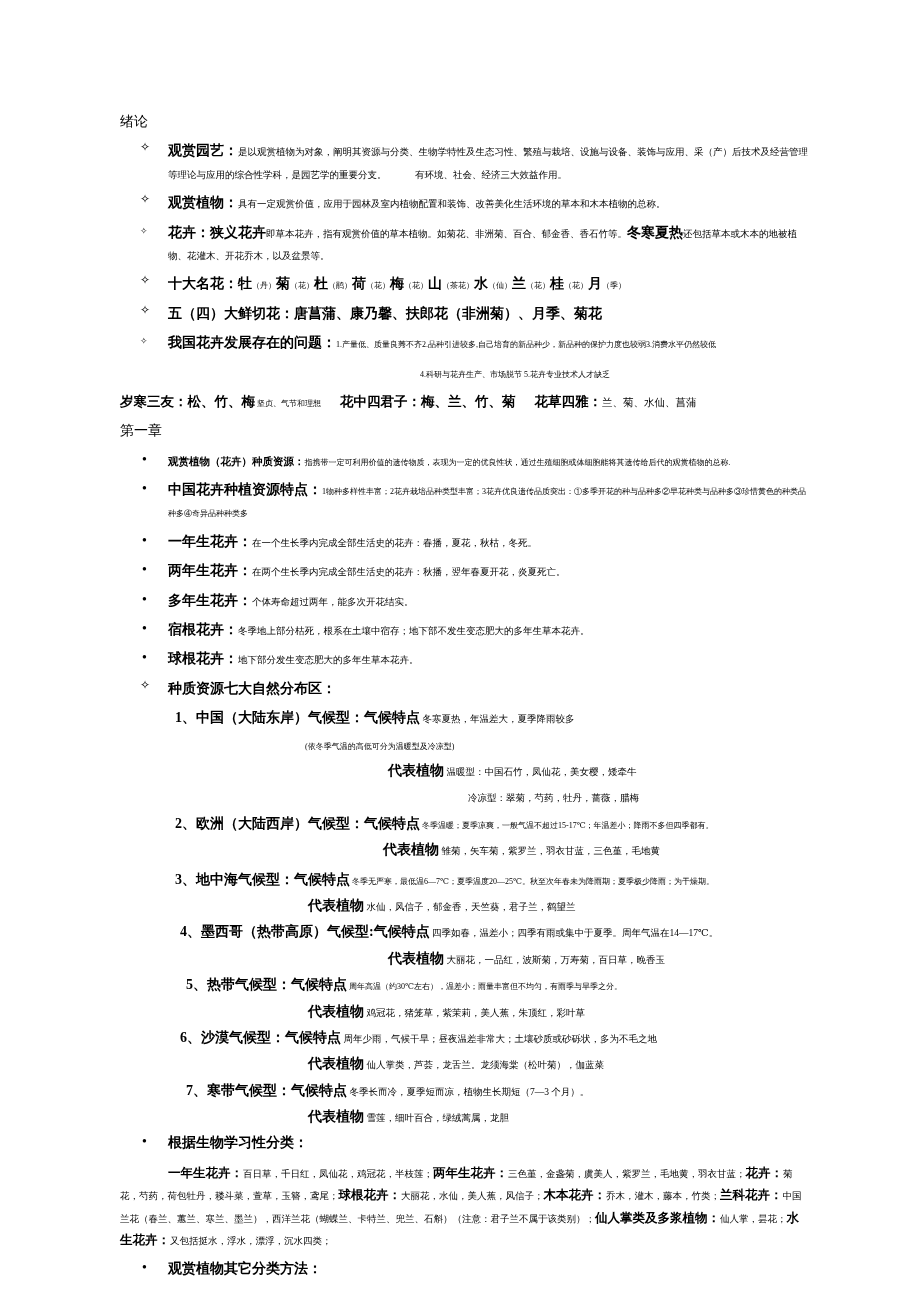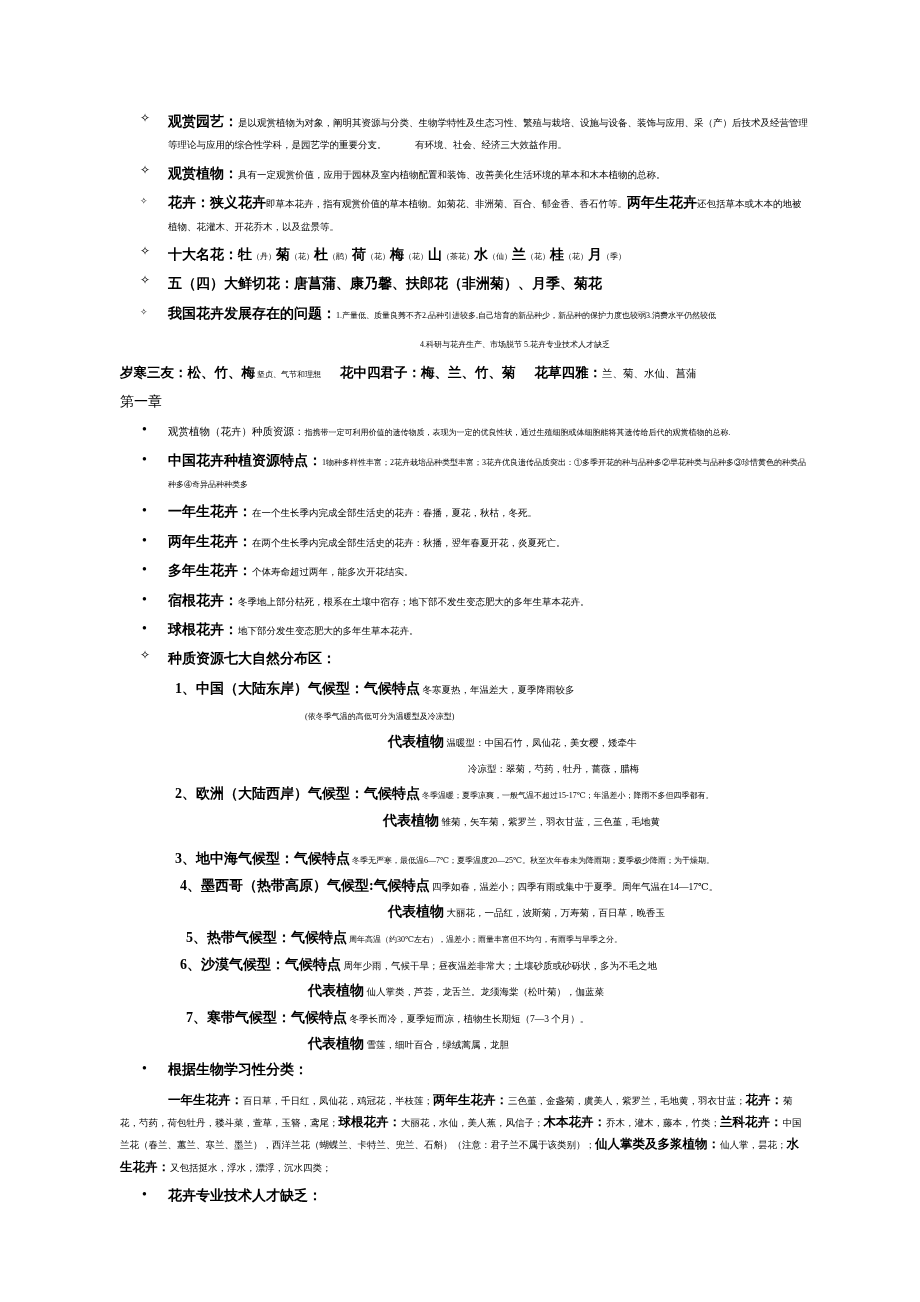--- a/index.html
+++ b/index.html
@@ -10,45 +10,46 @@
     padding:110px 112px 40px 120px; overflow:hidden; position:relative;
   }
   .block { position:relative; margin-bottom:7px; line-height:1.4; }
   .block.has-marker { padding-left:48px; }
   .ind-text  { padding-left:0; text-indent:48px; }
   .ind-sub1  { padding-left:55px;  margin-bottom:4px; }
   .ind-sub1b { padding-left:60px;  margin-bottom:4px; }
   .ind-sub1c { padding-left:66px;  margin-bottom:4px; }
   .ind-note  { padding-left:185px; margin-bottom:4px; }
   .ind-repA  { padding-left:268px; margin-bottom:4px; }
-  .ind-repA2 { padding-left:263px; margin-bottom:16px; }
+  .ind-repA2 { padding-left:263px; margin-bottom:7px; }
   .ind-repB  { padding-left:188px; margin-bottom:4px; }
   .ind-cool  { padding-left:348px; margin-bottom:4px; }
   .ind-cont  { padding-left:300px; }
   .marker { position:absolute; left:20px; top:2px; font-size:12px; line-height:1; }
   .marker-diamond-sm { font-size:9px; top:6px; }
   .marker-bullet { font-size:8px; top:6px; left:22px; }
   .seg { white-space:pre-wrap; }
   .seg-title { font-size:14px; }
   .seg-h     { font-size:14px; font-weight:bold; }
   .seg-b13   { font-size:13.5px; font-weight:bold; }
   .seg-b12   { font-size:12.5px; font-weight:bold; }
-  .seg-b10   { font-size:10.5px; font-weight:normal;text-align:center; }
+  .seg-b10   { font-size:10.5px; font-weight:bold;text-align:center; }
   .seg-body  { font-size:10.5px; }
   .seg-small { font-size:9.5px; }
   .seg-tiny  { font-size:8px; }
 </style>
 </head>
 <body>
 
 <div class="page">
   <div id="doc-body">
+      <div class="block"><span class="seg seg-title">绪论</span></div>
       <div class="block has-marker"><span class="marker marker-diamond">✧</span><span class="seg seg-h">观赏园艺：</span><span class="seg seg-small">是以观赏植物为对象，阐明其资源与分类、生物学特性及生态习性、繁殖与栽培、设施与设备、装饰与应用、采（产）后技术及经营管理等理论与应用的综合性学科，是园艺学的重要分支。　　　有环境、社会、经济三大效益作用。</span></div>
       <div class="block has-marker"><span class="marker marker-diamond">✧</span><span class="seg seg-h">观赏植物：</span><span class="seg seg-small">具有一定观赏价值，应用于园林及室内植物配置和装饰、改善美化生活环境的草本和木本植物的总称。</span></div>
-      <div class="block has-marker"><span class="marker marker-diamond-sm">✧</span><span class="seg seg-h">花卉：</span><span class="seg seg-h">狭义花卉</span><span class="seg seg-small">即草本花卉，指有观赏价值的草本植物。如菊花、非洲菊、百合、郁金香、香石竹等。</span><span class="seg seg-h">两年生花卉</span><span class="seg seg-small">还包括草本或木本的地被植物、花灌木、开花乔木，以及盆景等。</span></div>
+      <div class="block has-marker"><span class="marker marker-diamond-sm">✧</span><span class="seg seg-h">花卉：</span><span class="seg seg-h">狭义花卉</span><span class="seg seg-small">即草本花卉，指有观赏价值的草本植物。如菊花、非洲菊、百合、郁金香、香石竹等。</span><span class="seg seg-h">冬寒夏热</span><span class="seg seg-small">还包括草本或木本的地被植物、花灌木、开花乔木，以及盆景等。</span></div>
       <div class="block has-marker"><span class="marker marker-diamond">✧</span><span class="seg seg-h">十大名花：</span><span class="seg seg-h">牡</span><span class="seg seg-tiny">（丹）</span><span class="seg seg-h">菊</span><span class="seg seg-tiny">（花）</span><span class="seg seg-h">杜</span><span class="seg seg-tiny">（鹃）</span><span class="seg seg-h">荷</span><span class="seg seg-tiny">（花）</span><span class="seg seg-h">梅</span><span class="seg seg-tiny">（花）</span><span class="seg seg-h">山</span><span class="seg seg-tiny">（茶花）</span><span class="seg seg-h">水</span><span class="seg seg-tiny">（仙）</span><span class="seg seg-h">兰</span><span class="seg seg-tiny">（花）</span><span class="seg seg-h">桂</span><span class="seg seg-tiny">（花）</span><span class="seg seg-h">月</span><span class="seg seg-tiny">（季）</span></div>
       <div class="block has-marker"><span class="marker marker-diamond">✧</span><span class="seg seg-h">五（四）大鲜切花：唐菖蒲、康乃馨、扶郎花（非洲菊）、月季、菊花</span></div>
       <div class="block has-marker"><span class="marker marker-diamond-sm">✧</span><span class="seg seg-h">我国花卉发展存在的问题：</span><span class="seg seg-tiny">1.产量低、质量良莠不齐2.品种引进较多,自己培育的新品种少，新品种的保护力度也较弱3.消费水平仍然较低</span></div>
       <div class="block ind-cont"><span class="seg seg-tiny">4.科研与花卉生产、市场脱节 5.花卉专业技术人才缺乏</span></div>
       <div class="block"><span class="seg seg-b13">岁寒三友：</span><span class="seg seg-b13">松、竹、梅</span><span class="seg seg-tiny"> 坚贞、气节和理想</span><span class="seg seg-small">　　</span><span class="seg seg-b13">花中四君子：梅、兰、竹、菊</span><span class="seg seg-small">　　</span><span class="seg seg-b13">花草四雅：</span><span class="seg seg-body">兰、菊、水仙、菖蒲</span></div>
       <div class="block"><span class="seg seg-title">第一章</span></div>
       <div class="block has-marker"><span class="marker marker-bullet">●</span><span class="seg seg-b10">观赏植物（花卉）种质资源：</span><span class="seg seg-tiny">指携带一定可利用价值的遗传物质，表现为一定的优良性状，通过生殖细胞或体细胞能将其遗传给后代的观赏植物的总称.</span></div>
       <div class="block has-marker"><span class="marker marker-bullet">●</span><span class="seg seg-h">中国花卉种植资源特点：</span><span class="seg seg-tiny">1物种多样性丰富；2花卉栽培品种类型丰富；3花卉优良遗传品质突出：①多季开花的种与品种多②早花种类与品种多③珍惜黄色的种类品种多④奇异品种种类多</span></div>
       <div class="block has-marker"><span class="marker marker-bullet">●</span><span class="seg seg-h">一年生花卉：</span><span class="seg seg-small">在一个生长季内完成全部生活史的花卉：春播，夏花，秋枯，冬死。</span></div>
       <div class="block has-marker"><span class="marker marker-bullet">●</span><span class="seg seg-h">两年生花卉：</span><span class="seg seg-small">在两个生长季内完成全部生活史的花卉：秋播，翌年春夏开花，炎夏死亡。</span></div>
@@ -56,24 +57,26 @@
       <div class="block has-marker"><span class="marker marker-bullet">●</span><span class="seg seg-h">宿根花卉：</span><span class="seg seg-small">冬季地上部分枯死，根系在土壤中宿存；地下部不发生变态肥大的多年生草本花卉。</span></div>
       <div class="block has-marker"><span class="marker marker-bullet">●</span><span class="seg seg-h">球根花卉：</span><span class="seg seg-small">地下部分发生变态肥大的多年生草本花卉。</span></div>
       <div class="block has-marker"><span class="marker marker-diamond">✧</span><span class="seg seg-h">种质资源七大自然分布区：</span></div>
       <div class="block ind-sub1"><span class="seg seg-h">1、中国（大陆东岸）气候型：</span><span class="seg seg-h">气候特点</span><span class="seg seg-small"> 冬寒夏热，年温差大，夏季降雨较多</span></div>
       <div class="block ind-note"><span class="seg seg-tiny">(依冬季气温的高低可分为温暖型及冷凉型)</span></div>
       <div class="block ind-repA"><span class="seg seg-h">代表植物</span><span class="seg seg-small"> 温暖型：中国石竹，凤仙花，美女樱，矮牵牛</span></div>
       <div class="block ind-cool"><span class="seg seg-small">冷凉型：翠菊，芍药，牡丹，蔷薇，腊梅</span></div>
       <div class="block ind-sub1"><span class="seg seg-h">2、欧洲（大陆西岸）气候型：</span><span class="seg seg-h">气候特点</span><span class="seg seg-tiny"> 冬季温暖；夏季凉爽，一般气温不超过15-17℃；年温差小；降雨不多但四季都有。</span></div>
       <div class="block ind-repA2"><span class="seg seg-h">代表植物</span><span class="seg seg-small"> 雏菊，矢车菊，紫罗兰，羽衣甘蓝，三色堇，毛地黄</span></div>
       <div class="block ind-sub1"><span class="seg seg-h">3、地中海气候型：</span><span class="seg seg-h">气候特点</span><span class="seg seg-tiny"> 冬季无严寒，最低温6—7℃；夏季温度20—25℃。秋至次年春未为降雨期；夏季极少降雨；为干燥期。</span></div>
+      <div class="block ind-repB"><span class="seg seg-h">代表植物</span><span class="seg seg-small"> 水仙，风信子，郁金香，天竺葵，君子兰，鹤望兰</span></div>
       <div class="block ind-sub1b"><span class="seg seg-h">4、墨西哥（热带高原）气候型:</span><span class="seg seg-h">气候特点</span><span class="seg seg-small"> 四季如春，温差小；四季有雨或集中于夏季。周年气温在14—17℃。</span></div>
       <div class="block ind-repA"><span class="seg seg-h">代表植物</span><span class="seg seg-small"> 大丽花，一品红，波斯菊，万寿菊，百日草，晚香玉</span></div>
       <div class="block ind-sub1c"><span class="seg seg-h">5、热带气候型：</span><span class="seg seg-h">气候特点</span><span class="seg seg-tiny"> 周年高温（约30℃左右），温差小；雨量丰富但不均匀，有雨季与旱季之分。</span></div>
+      <div class="block ind-repB"><span class="seg seg-h">代表植物</span><span class="seg seg-small"> 鸡冠花，猪笼草，紫茉莉，美人蕉，朱顶红，彩叶草</span></div>
       <div class="block ind-sub1b"><span class="seg seg-h">6、沙漠气候型：</span><span class="seg seg-h">气候特点</span><span class="seg seg-small"> 周年少雨，气候干旱；昼夜温差非常大；土壤砂质或砂砾状，多为不毛之地</span></div>
       <div class="block ind-repB"><span class="seg seg-h">代表植物</span><span class="seg seg-small"> 仙人掌类，芦荟，龙舌兰。龙须海棠（松叶菊），伽蓝菜</span></div>
       <div class="block ind-sub1c"><span class="seg seg-h">7、寒带气候型：</span><span class="seg seg-h">气候特点</span><span class="seg seg-small"> 冬季长而冷，夏季短而凉，植物生长期短（7—3 个月）。</span></div>
       <div class="block ind-repB"><span class="seg seg-h">代表植物</span><span class="seg seg-small"> 雪莲，细叶百合，绿绒蒿属，龙胆</span></div>
       <div class="block has-marker"><span class="marker marker-bullet">●</span><span class="seg seg-h">根据生物学习性分类：</span></div>
       <div class="block ind-text"><span class="seg seg-b12">一年生花卉：</span><span class="seg seg-small">百日草，千日红，凤仙花，鸡冠花，半枝莲；</span><span class="seg seg-b12">两年生花卉：</span><span class="seg seg-small">三色堇，金盏菊，虞美人，紫罗兰，毛地黄，羽衣甘蓝；</span><span class="seg seg-b12">花卉：</span><span class="seg seg-small">菊花，芍药，荷包牡丹，耧斗菜，萱草，玉簪，鸢尾；</span><span class="seg seg-b12">球根花卉：</span><span class="seg seg-small">大丽花，水仙，美人蕉，风信子；</span><span class="seg seg-b12">木本花卉：</span><span class="seg seg-small">乔木，灌木，藤本，竹类；</span><span class="seg seg-b12">兰科花卉：</span><span class="seg seg-small">中国兰花（春兰、蕙兰、寒兰、墨兰），西洋兰花（蝴蝶兰、卡特兰、兜兰、石斛）（注意：君子兰不属于该类别）；</span><span class="seg seg-b12">仙人掌类及多浆植物：</span><span class="seg seg-small">仙人掌，昙花；</span><span class="seg seg-b12">水生花卉：</span><span class="seg seg-small">又包括挺水，浮水，漂浮，沉水四类；</span></div>
-      <div class="block has-marker"><span class="marker marker-bullet">●</span><span class="seg seg-h">花卉专业技术人才缺乏：</span></div>
+      <div class="block has-marker"><span class="marker marker-bullet">●</span><span class="seg seg-h">观赏植物其它分类方法：</span></div>
     </div>
 </div>
 
 </body></html>

